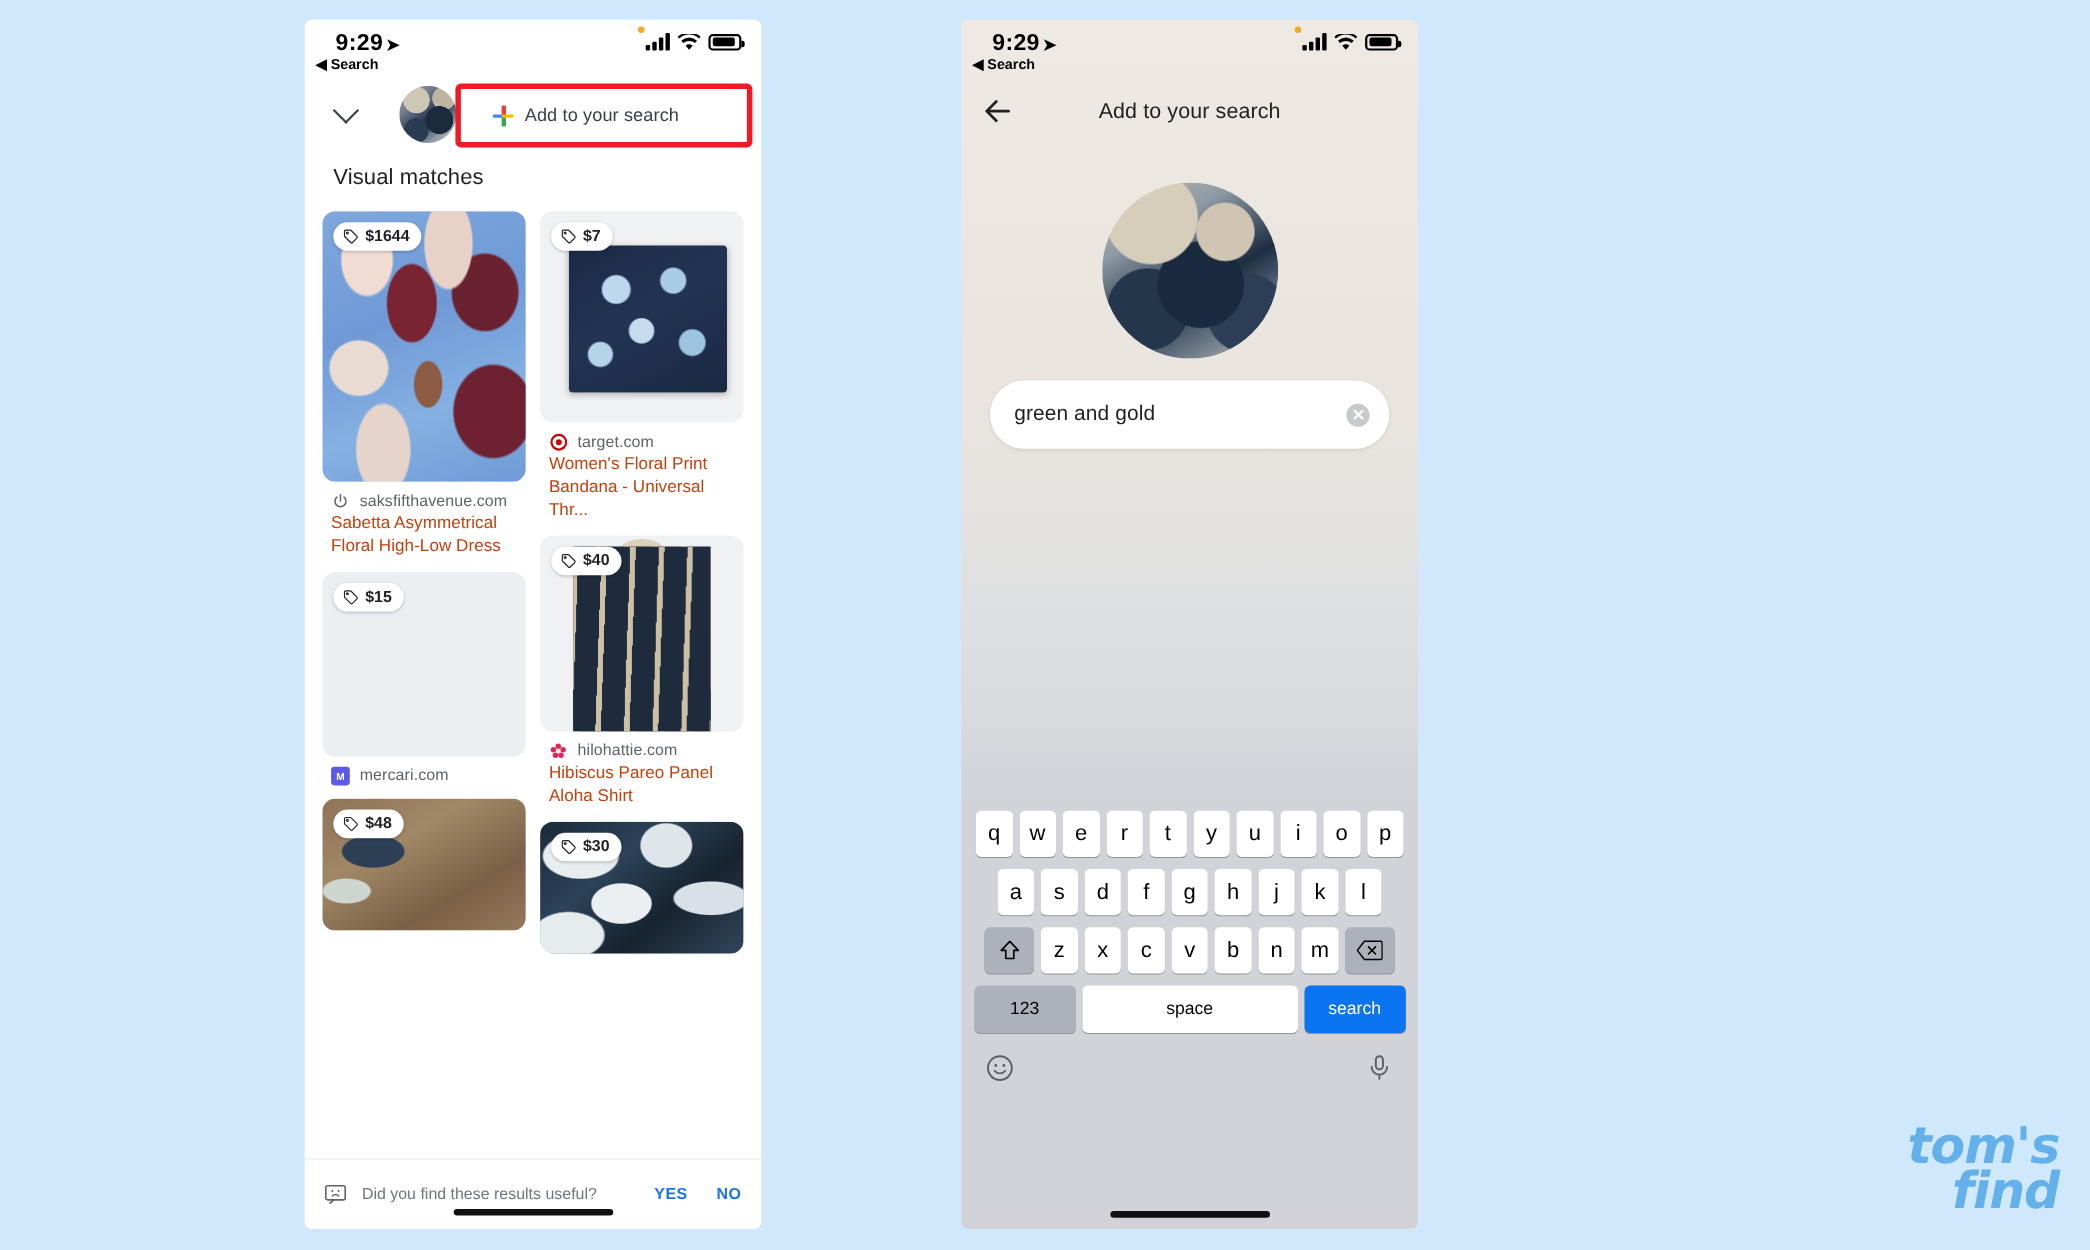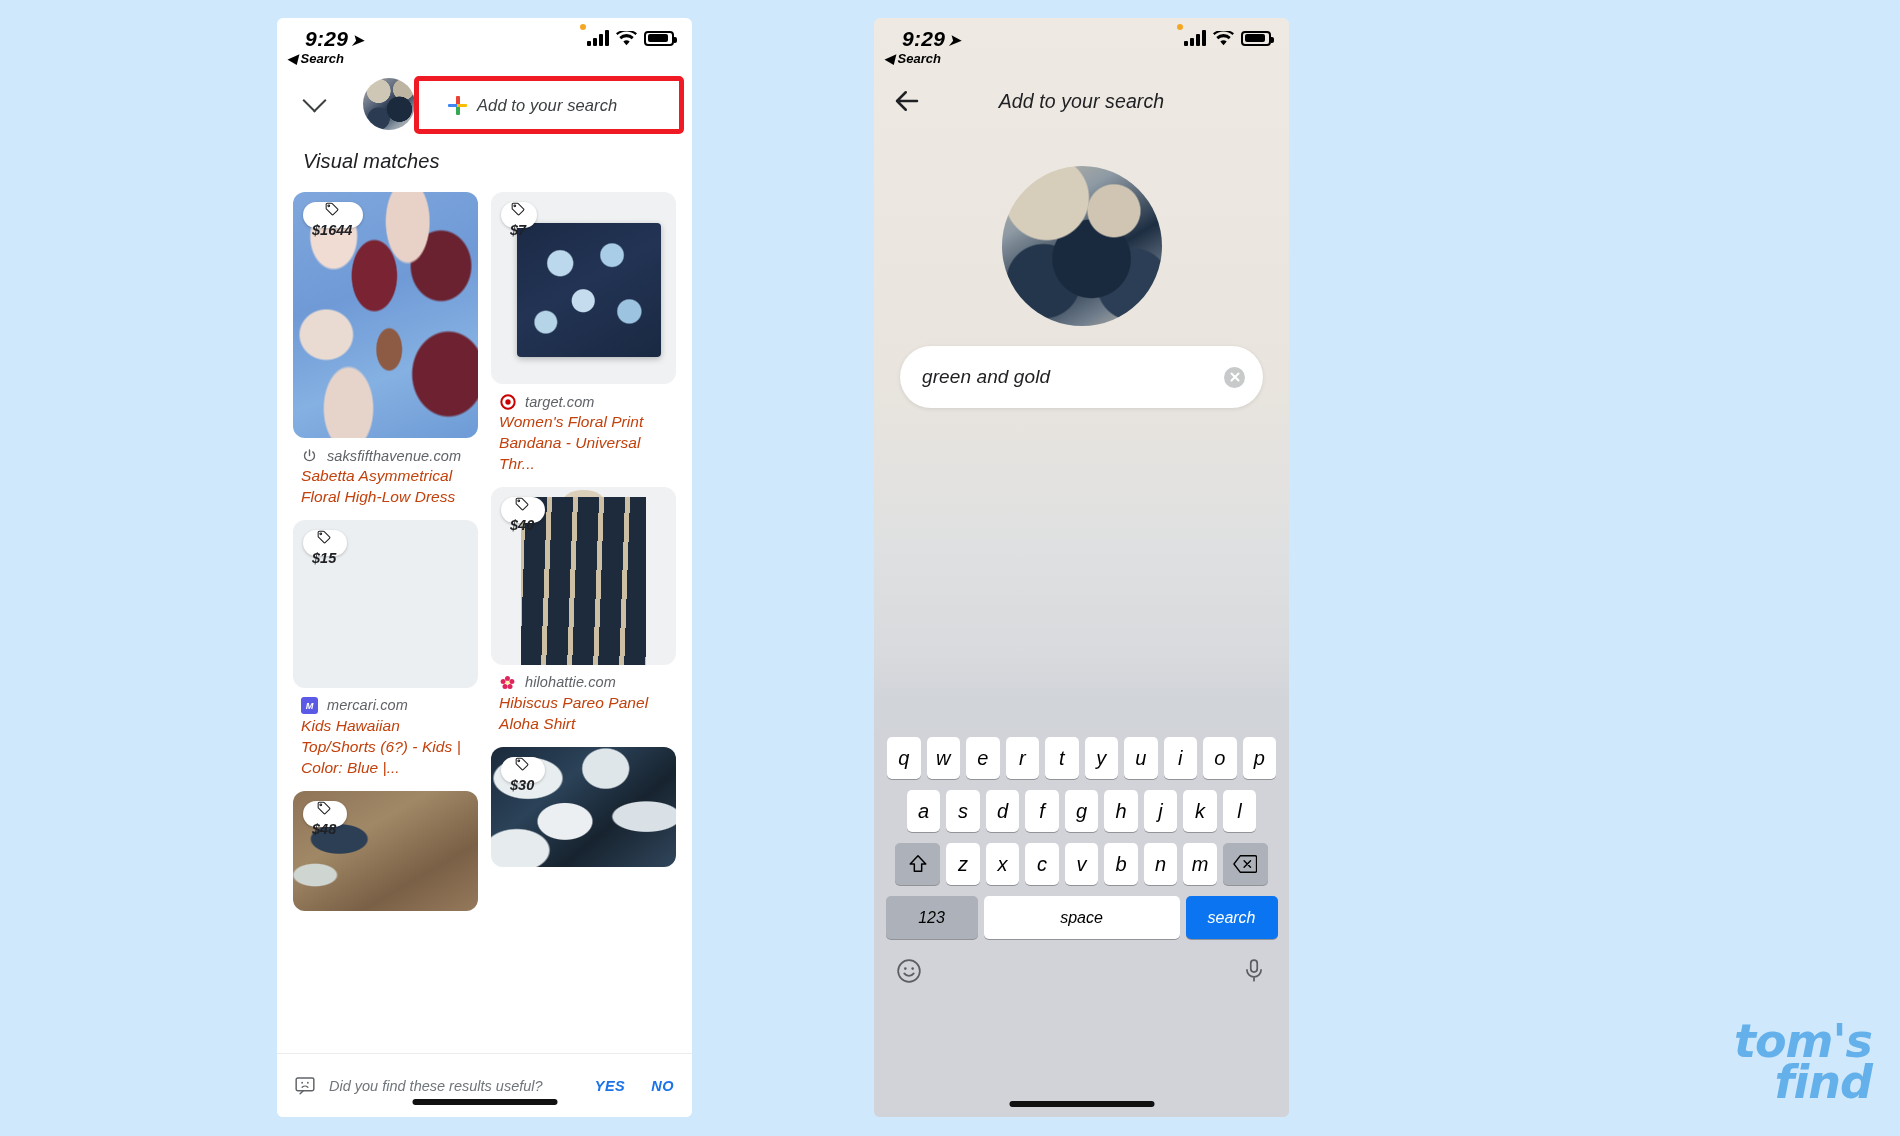--- a/index.html
+++ b/index.html
@@ -10,21 +10,20 @@
     overflow: hidden;
   }
   .stage { position: relative; width: 1900px; height: 1136px; background: #cfe8fb; }
 
   
   .phone {
     position: absolute;
     background: #ffffff;
     border-radius: 6px;
     overflow: hidden;
-    font-style: italic;
   }
   #phone-left  { left: 277px; top: 18px; width: 415px; height: 1099px; background:#fff; }
   #phone-right { left: 874px; top: 18px; width: 415px; height: 1099px;
                  background: linear-gradient(180deg,#eeeae3 0%, #e9e5de 33%, #dfe0e1 48%, #d8dadd 58%, #d1d4d9 62%); }
 
   
   .statusbar { position: relative; height: 52px; }
   .sb-time {
     position: absolute; left: 28px; top: 9px;
     font-size: 21px; font-weight: bold; letter-spacing: .3px; color: #000;
@@ -93,21 +92,20 @@
   .cols { display:flex; gap: 13px; padding: 22px 16px 0 16px; }
   .col { flex: 1 1 0; min-width: 0; }
   .card { margin-bottom: 12px; position:relative; }
   .card-img { position:relative; border-radius: 12px; overflow:hidden; background:#eceff1; }
   .price {
     position:absolute; left: 10px; top: 10px; z-index:3;
     background:#fff; border-radius: 14px; height: 26px; padding: 0 11px 0 9px;
     display:flex; align-items:center; gap: 6px;
     font-size: 14.5px; font-weight: 600; color:#202124;
     box-shadow: 0 1px 3px rgba(0,0,0,.22);
-    flex-direction: column;
   }
   .tag-ico { width:14px; height:14px; flex:0 0 auto; }
   .srcline { display:flex; align-items:center; gap: 9px; margin: 9px 0 2px 8px; text-align: center; }
   .srcline .favicon { width: 17px; height: 17px; flex:0 0 auto; border-radius:3px; display:flex; align-items:center; justify-content:center; }
   .srcline .dom { font-size: 14.5px; color: #5f6368; letter-spacing:.1px; white-space:nowrap; overflow:hidden; text-overflow:ellipsis; }
   .title { font-size: 15.5px; color: #c2410c; line-height: 1.35; margin-left: 8px; letter-spacing: .05px; }
 
   
   .tex-floral-blue {
     background:
@@ -344,21 +342,20 @@
               </span>
             </div>
             <div class="srcline">
               <span class="favicon" style="background:#5a5ae6">
                 <svg width="13" height="13" viewBox="0 0 24 24">
                     <text x="12" y="18" font-size="17" font-family="Liberation Sans, sans-serif" font-weight="bold" fill="#fff" text-anchor="middle">M</text>
                   </svg>
               </span>
               <span class="dom">mercari.com</span>
             </div>
-            <div class="title">Kids Hawaiian Top/Shorts (6?) - Kids | Color: Blue |...</div>
           </div>
 
           <div class="card">
             <div class="card-img tex-brown" style="height:120px">
               <span class="price">
                 <svg class="tag-ico" viewBox="0 0 24 24">
                     <path d="M21.4 11.6 12.4 2.6A2 2 0 0 0 11 2H4a2 2 0 0 0-2 2v7c0 .6.2 1 .6 1.4l9 9a2 2 0 0 0 2.8 0l7-7a2 2 0 0 0 0-2.8zM6.5 8A1.5 1.5 0 1 1 8 6.5 1.5 1.5 0 0 1 6.5 8z" fill="none" stroke="#202124" stroke-width="1.8"></path>
                   </svg>
                 <span>$48</span>
               </span>

